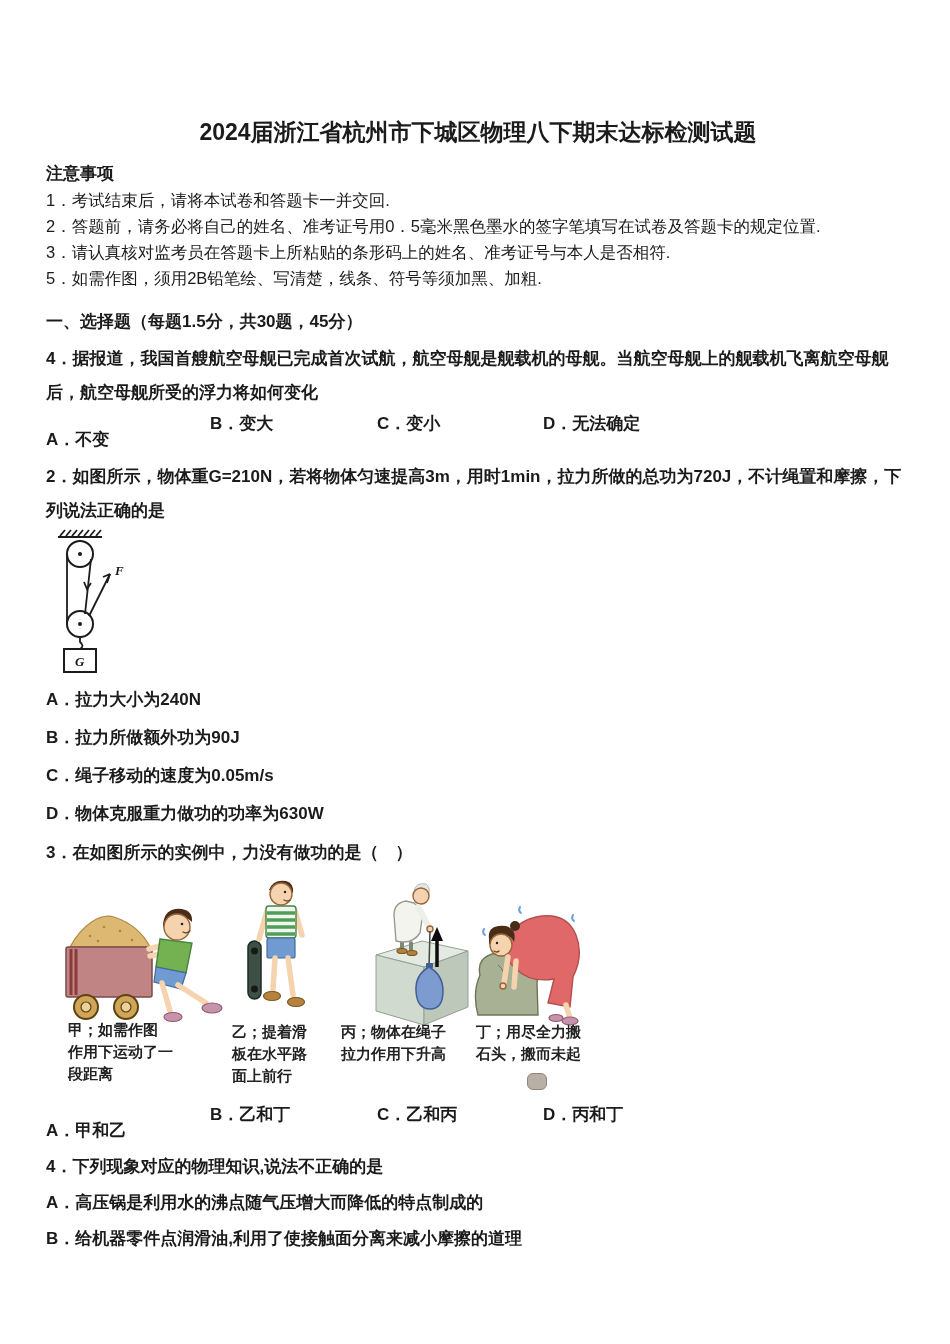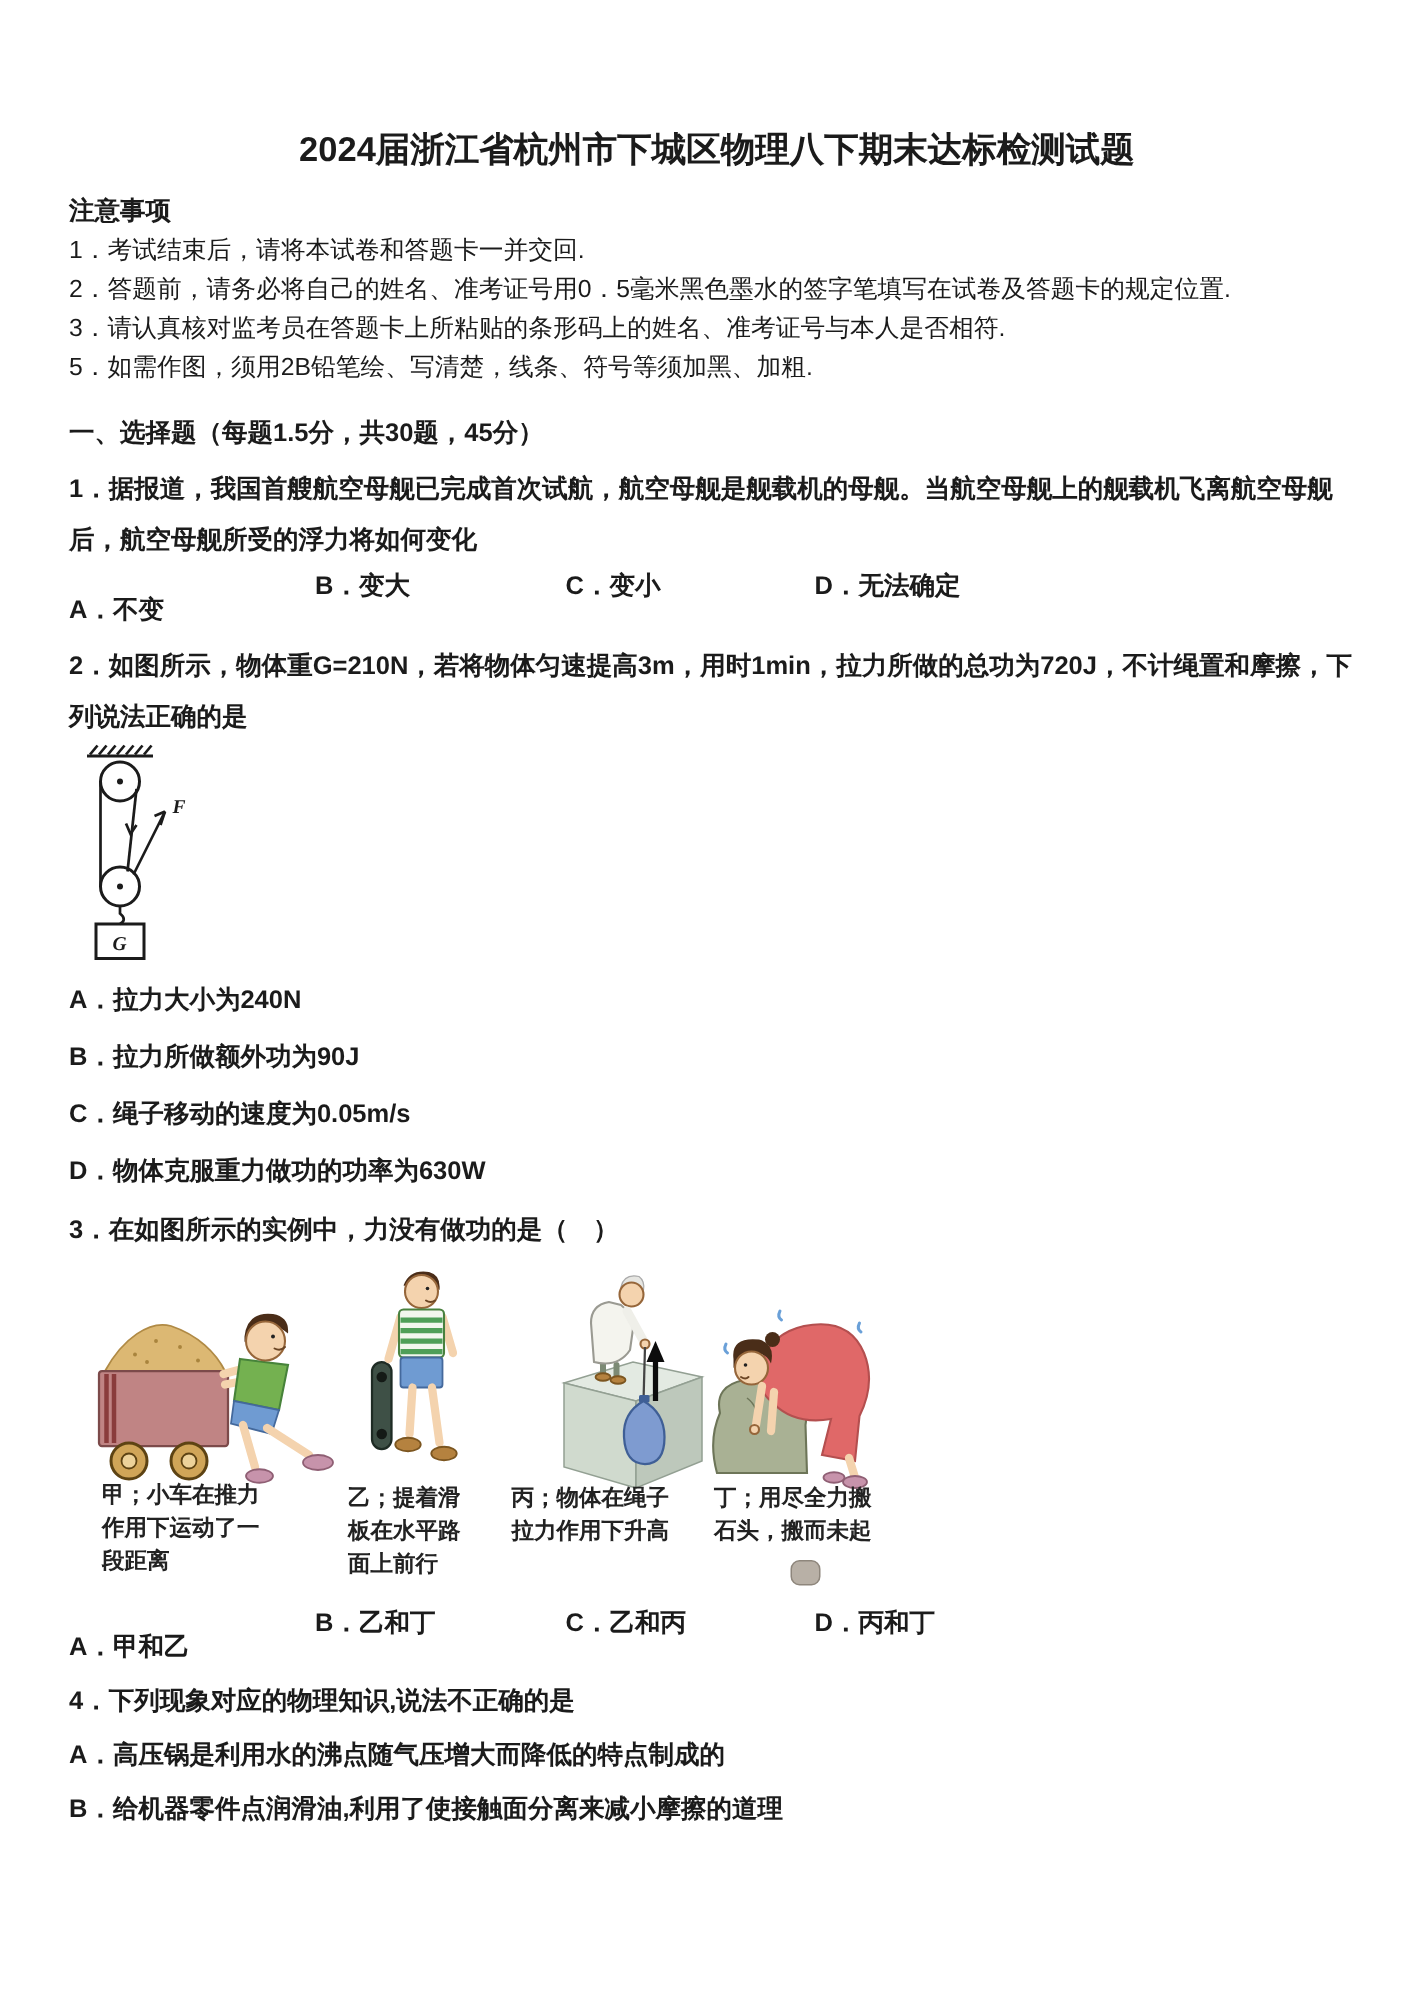--- a/index.html
+++ b/index.html
@@ -1,20 +1,20 @@
 <!DOCTYPE html>
 <html style="--c-ink: #1b1b1b; --c-cart_body: #c08484; --c-cart_stripe: #8a3c3c; --c-sand: #dcb873; --c-sand_dot: #a9843d; --c-wheel: #d0a558; --c-wheel_hub: #ecd29a; --c-skin: #f4d3ae; --c-hair: #4a2d18; --c-shirt_green: #74b150; --c-stripe_green: #4f9f58; --c-shorts_blue: #6f9bd2; --c-shoe_pink: #c793ab; --c-shoe_brown: #b5823f; --c-skateboard: #3e5046; --c-coat_white: #f4f4ee; --c-platform_top: #e3eae2; --c-platform_front: #d0dace; --c-platform_side: #bdc8bb; --c-bag_blue: #7e9bd0; --c-dress_red: #e06868; --c-stone: #a9b194; --c-sweat_blue: #6aa0d8;"><head>
 <meta charset="utf-8">
 <style>
   html,body{margin:0;padding:0;background:#ffffff;}
   .page{
     position:relative;
     width:950px;height:1344px;
     box-sizing:border-box;
-    padding:84px 40px 0 46px;
+    padding:117px 40px 0 46px;
     background:#fff;
     font-family:"Liberation Sans", sans-serif;
     color:var(--c-ink,#1b1b1b);
     overflow:hidden;
   }
   .title{font-size:23px;font-weight:700;text-align:center;line-height:30px;margin:0 0 14px 0;}
   .notice-heading{font-size:17px;font-weight:700;line-height:26px;}
   .notice-item{font-size:16.5px;font-weight:400;line-height:26px;}
   .section-heading{font-size:17px;font-weight:700;line-height:26px;margin-top:18px;}
   .qtext{font-size:17px;font-weight:700;line-height:34px;margin-top:7px;}
@@ -90,21 +90,21 @@
   <div class="title">2024届浙江省杭州市下城区物理八下期末达标检测试题</div>
 
   <div class="notice-heading">注意事项</div>
   <div class="notice-item">1．考试结束后，请将本试卷和答题卡一并交回.</div>
   <div class="notice-item">2．答题前，请务必将自己的姓名、准考证号用0．5毫米黑色墨水的签字笔填写在试卷及答题卡的规定位置.</div>
   <div class="notice-item">3．请认真核对监考员在答题卡上所粘贴的条形码上的姓名、准考证号与本人是否相符.</div>
   <div class="notice-item">5．如需作图，须用2B铅笔绘、写清楚，线条、符号等须加黑、加粗.</div>
 
   <div class="section-heading">一、选择题（每题1.5分，共30题，45分）</div>
 
-  <div class="qtext">1．据报道，我国首艘航空母舰已完成首次试航，航空母舰是舰载机的母舰。当航空母舰上的舰载机飞离航空母舰后，航空母舰所受的浮力将如何变化</div>
+  <div class="qtext">4．据报道，我国首艘航空母舰已完成首次试航，航空母舰是舰载机的母舰。当航空母舰上的舰载机飞离航空母舰后，航空母舰所受的浮力将如何变化</div>
   <div class="opt-row">
     <span>A．不变</span>
     <span>B．变大</span>
     <span>C．变小</span>
     <span>D．无法确定</span>
   </div>
 
   <div class="qtext">2．如图所示，物体重G=210N，若将物体匀速提高3m，用时1min，拉力所做的总功为720J，不计绳置和摩擦，下列说法正确的是</div>
 
   <svg class="pulley-svg" width="80" height="146" viewBox="0 0 80 146">
@@ -243,21 +243,21 @@
         <line class="skin-line" x1="96" y1="110" x2="100" y2="123"></line>
         <ellipse class="shoe-pink" cx="100" cy="126" rx="8" ry="4"></ellipse>
         <ellipse class="shoe-pink" cx="86" cy="123" rx="7" ry="3.5"></ellipse>
         <path class="sweat" d="M14 34 q-2 4 1 6"></path>
         <path class="sweat" d="M50 12 q-2 4 1 6"></path>
         <path class="sweat" d="M103 20 q-2 4 1 6"></path>
       </g>
     </svg>
 
     <div class="fig-caption cap-jia">
-      <div>甲；小车在推力</div>
+      <div>甲；如需作图</div>
       <div>作用下运动了一</div>
       <div>段距离</div>
     </div>
     <div class="fig-caption cap-yi">
       <div>乙；提着滑</div>
       <div>板在水平路</div>
       <div>面上前行</div>
     </div>
     <div class="fig-caption cap-bing">
       <div>丙；物体在绳子</div>

